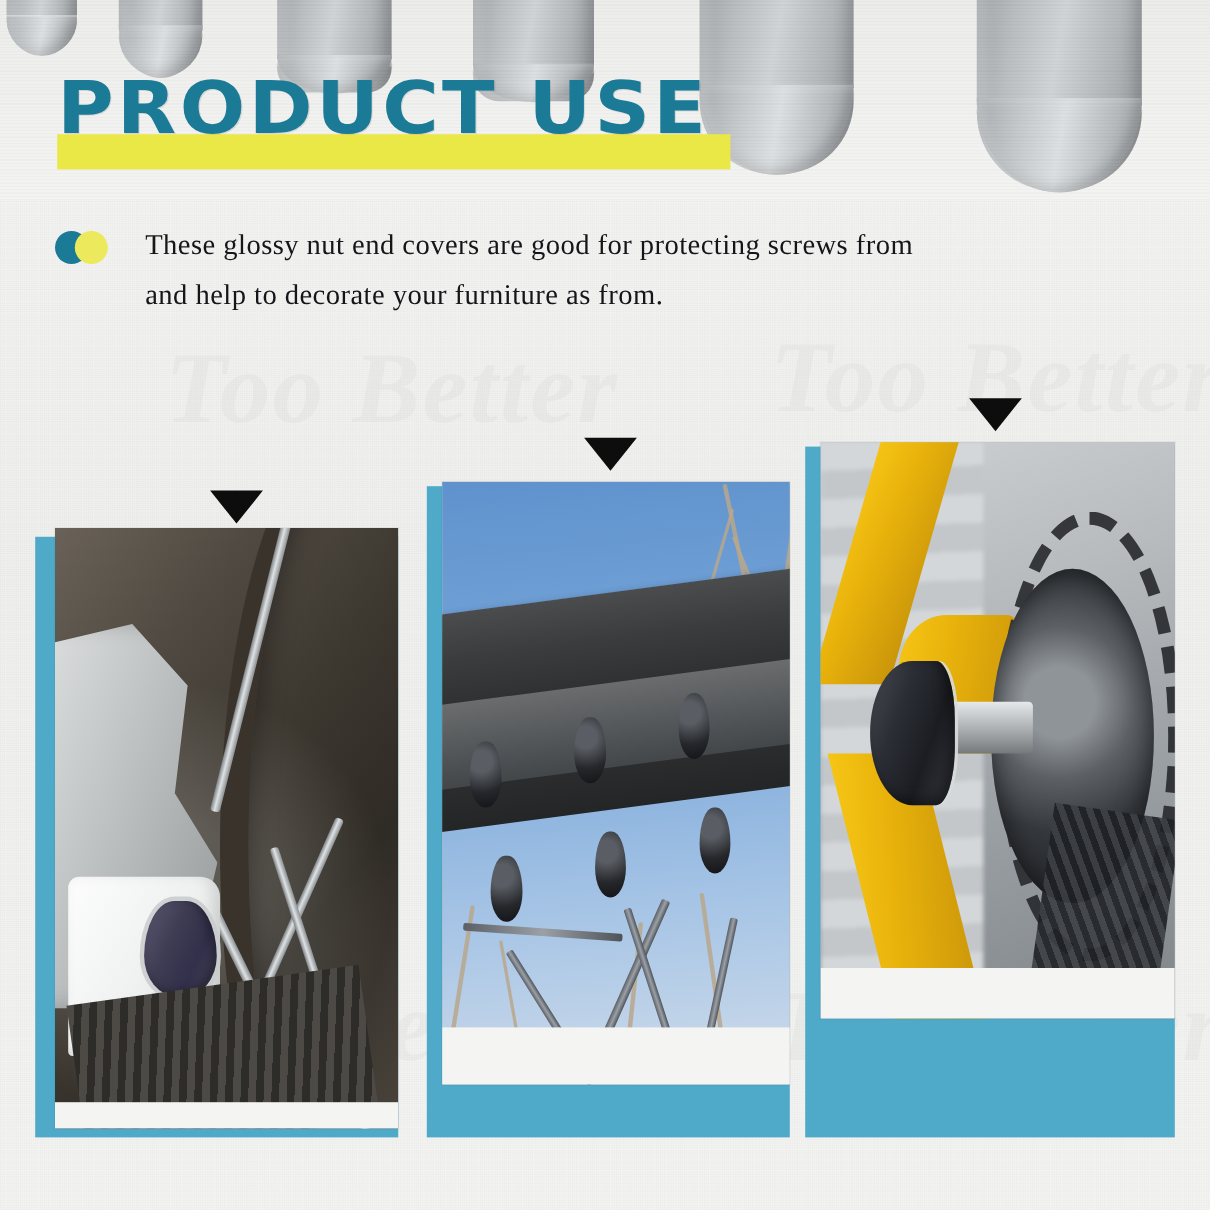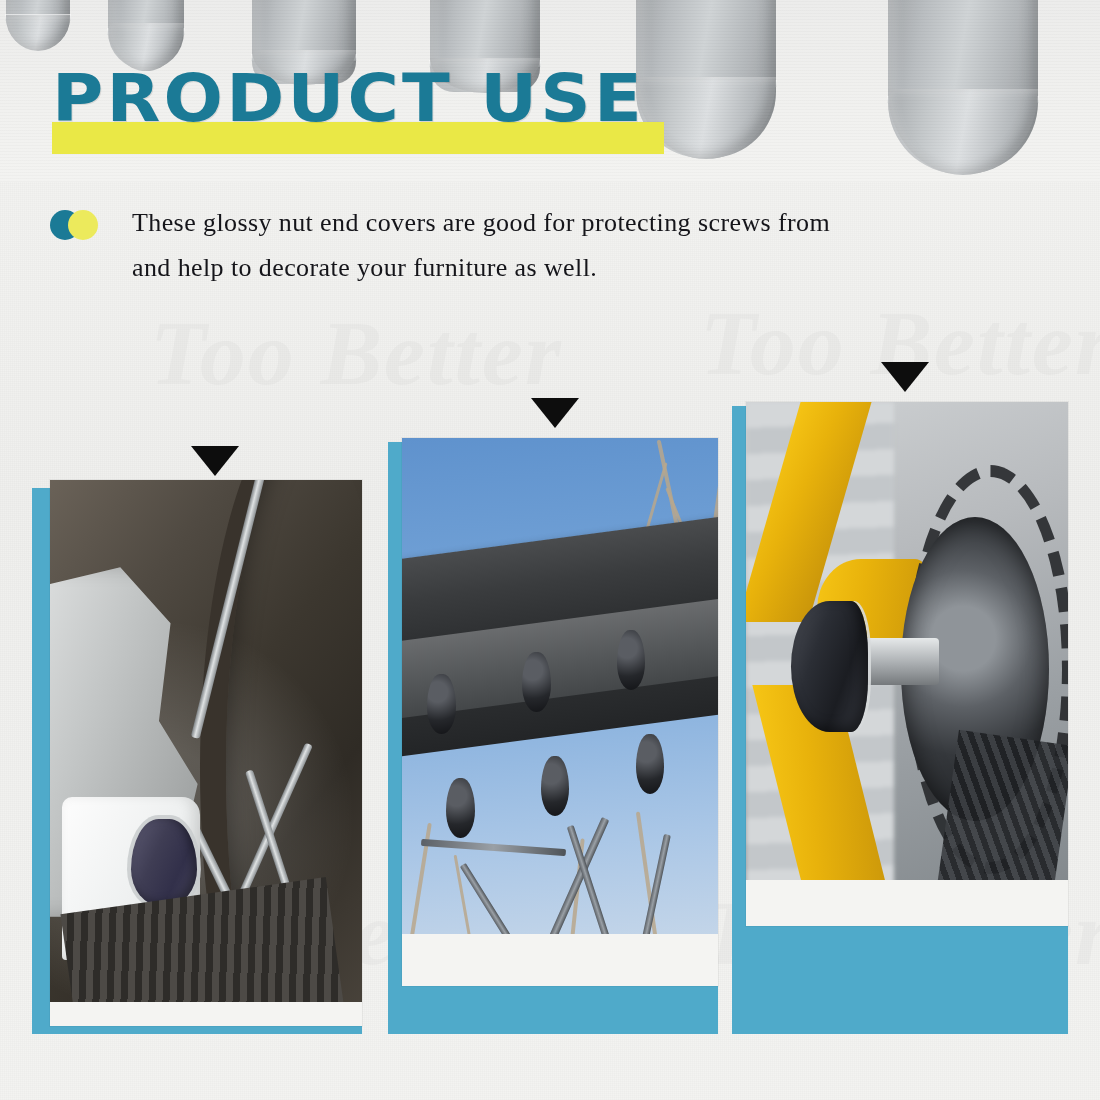--- a/index.html
+++ b/index.html
@@ -272,21 +272,21 @@
   <div class="title-text">PRODUCT USE</div>
 </div>
 
 <div class="body-block">
   <div class="bullet">
     <div class="dot dot-teal"></div>
     <div class="dot dot-yellow"></div>
   </div>
   <div class="paragraph">
     <span class="ln">These glossy nut end covers are good for protecting screws from</span>
-    <span class="ln">and help to decorate your furniture as well.</span>
+    <span class="ln">and help to decorate your furniture as from.</span>
   </div>
 </div>
 
 <div class="card" style="left:32px; top:446px; width:330px; height:588px;">
   <div class="arrow" style="left:159px; top:0;"></div>
   <div class="frame" style="left:0; top:42px; width:330px; height:546px;"></div>
   <div class="photo" style="left:18px; top:34px; width:312px; height:546px;">
     <div class="blurwrap">
       <div class="p1-bg"></div>
       <div class="p1-rim"></div>

